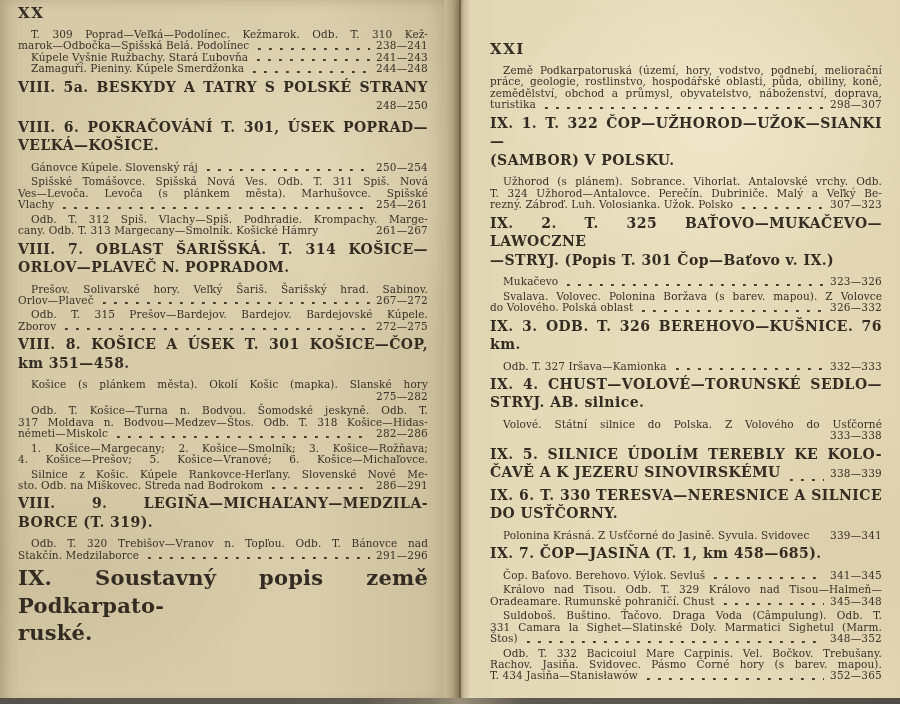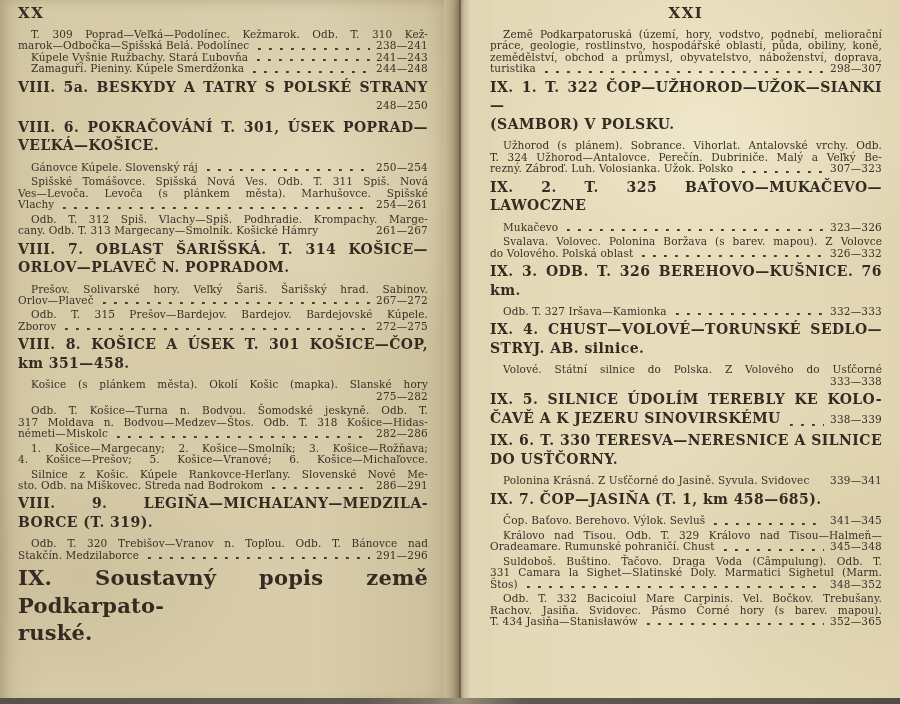--- a/index.html
+++ b/index.html
@@ -47,21 +47,21 @@
     box-shadow:3px 0 4px rgba(255,250,225,0.35), -3px 0 5px rgba(60,45,25,0.3);
   }
   .bottom-edge{
     position:absolute;left:0;right:0;bottom:0;height:6px;
     background:linear-gradient(90deg,#56514a 0%,#5d5850 40%,#7e7665 48%,#9a907a 51%,#5f5a51 58%,#514c45 100%);
   }
   .pagenum{
     font-weight:bold;font-size:15px;line-height:17px;letter-spacing:1.5px;
     margin-bottom:2px;color:#372f25;
   }
-  .page.right .pagenum{text-align:center;}
+  .page.right .pagenum{text-align:left;margin-top:36px;}
   .content{position:relative;}
   .blk{margin-top:3px;}
   .content > .blk:first-child{margin-top:7px;}
   .heading,.bigheading,.subheading{}
   .heading + .entry,.bigheading + .entry,.subheading + .entry{margin-top:7px;}
   .ln{
     font-size:10.5px;line-height:11.45px;
     letter-spacing:0.1px;
   }
   .ln.ind{padding-left:13px;}
@@ -241,20 +241,21 @@
           <div class="ln ind j">Užhorod (s plánem). Sobrance. Vihorlat. Antalovské vrchy. Odb.</div>
           <div class="ln j">T. 324 Užhorod—Antalovce. Perečín. Dubriniče. Malý a Veľký Be-</div>
           <div class="ln flex">
             <span class="t">rezný. Zábroď. Luh. Volosianka. Užok. Polsko</span>
             <span class="leaders"></span>
             <span class="pg">307—323</span>
           </div>
         </div>
         <div class="blk heading">
           <div class="ln j">IX. 2. T. 325 BAŤOVO—MUKAČEVO—LAWOCZNE</div>
+          <div class="ln">—STRYJ. (Popis T. 301 Čop—Baťovo v. IX.)</div>
         </div>
         <div class="blk entry">
           <div class="ln ind flex">
             <span class="t">Mukačevo</span>
             <span class="leaders"></span>
             <span class="pg">323—326</span>
           </div>
         </div>
         <div class="blk entry">
           <div class="ln ind j">Svalava. Volovec. Polonina Boržava (s barev. mapou). Z Volovce</div>

